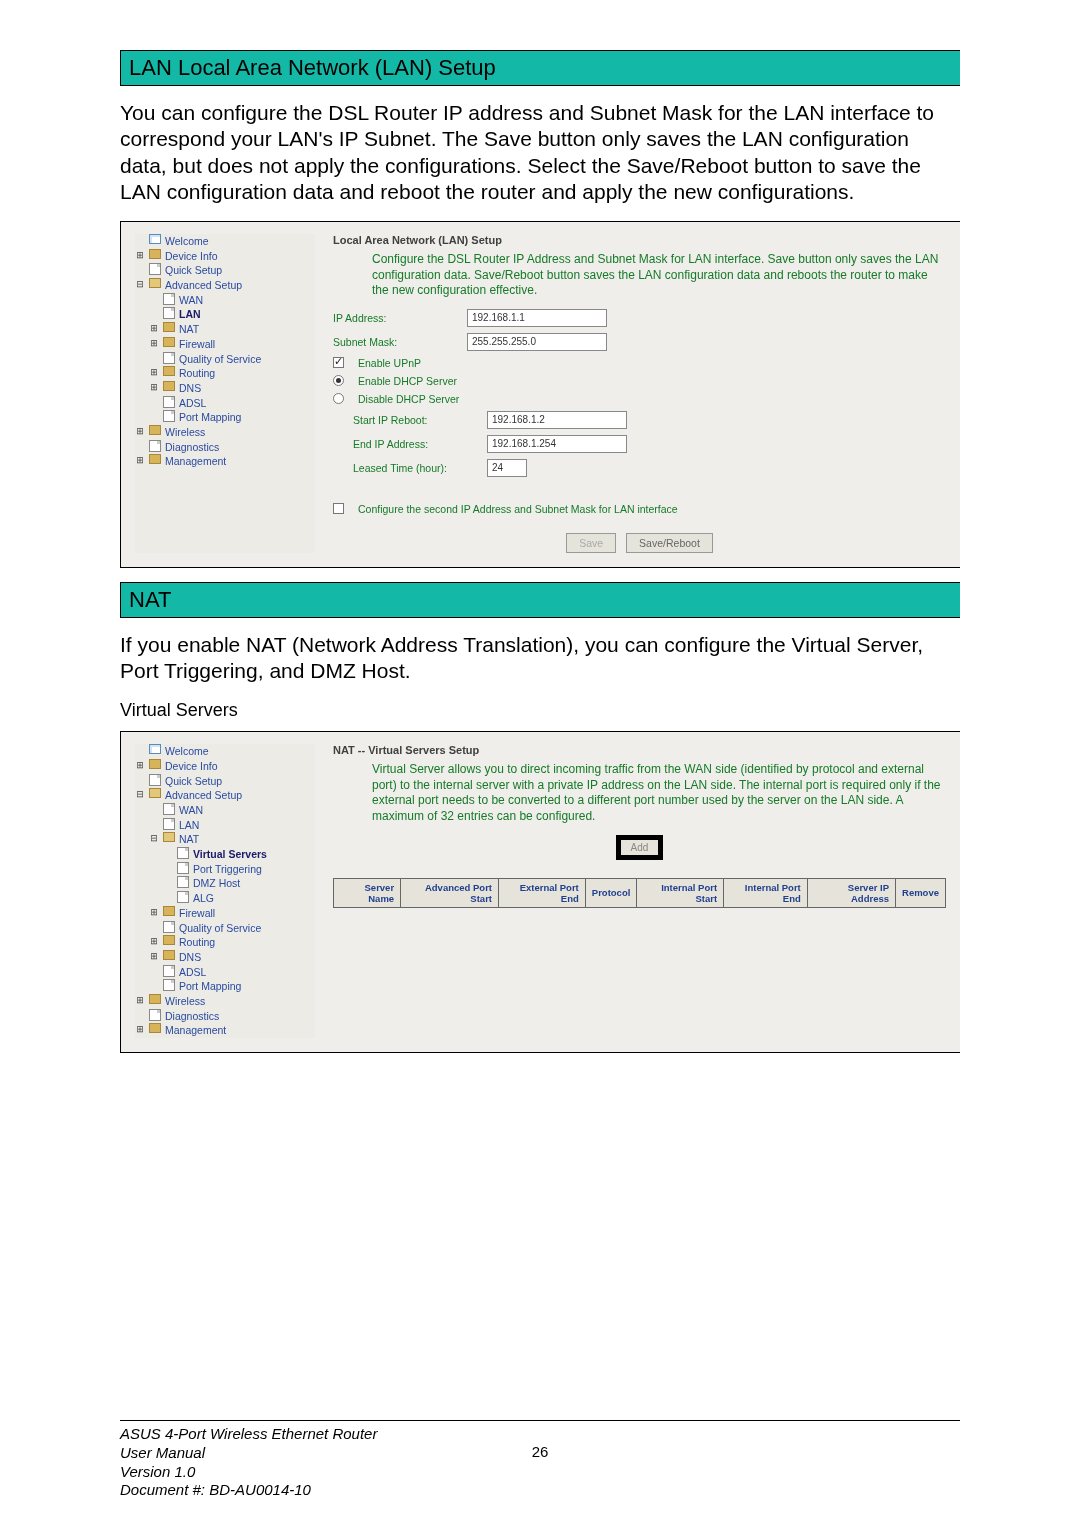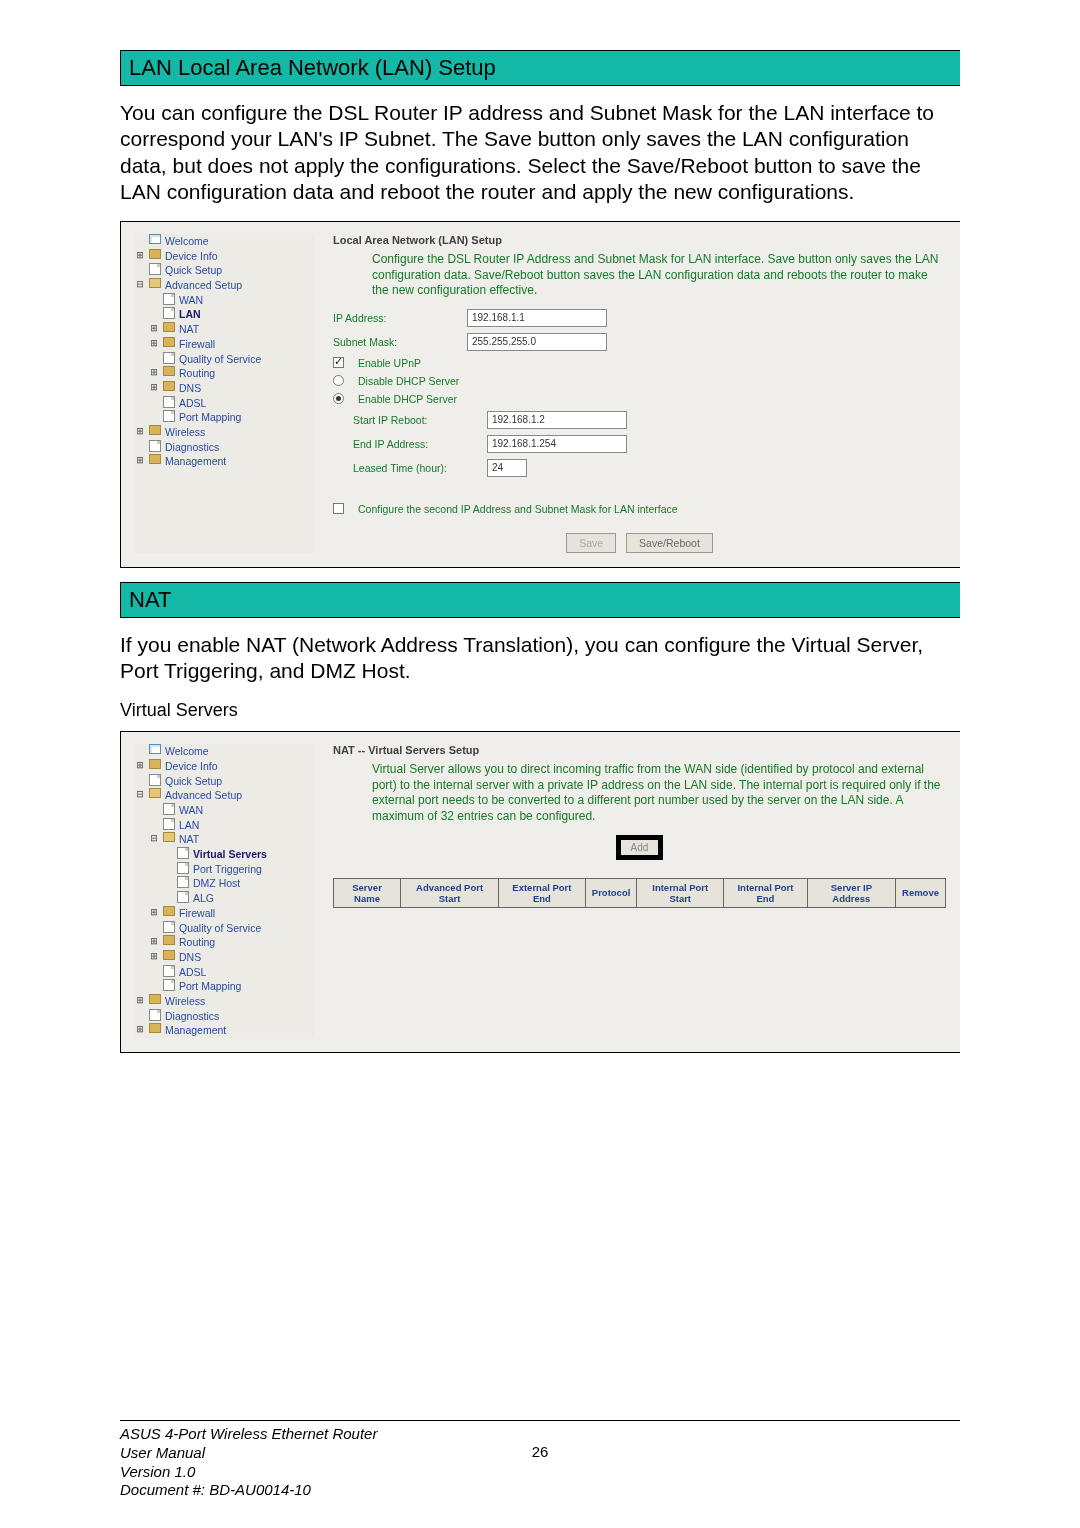--- a/index.html
+++ b/index.html
@@ -76,21 +76,21 @@
   .chk, .rad { width:11px; height:11px; display:inline-block; }
   .chk { background:#fff; border:1px solid #777; position:relative; }
   .chk.on::after { content:"✓"; position:absolute; top:-3px; left:0; font-size:11px; color:#222; }
   .rad { border:1px solid #777; border-radius:50%; background:#fff; position:relative; }
   .rad.on::after { content:""; position:absolute; left:2px; top:2px; width:5px; height:5px; background:#333; border-radius:50%; }
   .btnrow { display:flex; justify-content:center; gap:10px; margin-top:18px; }
   .btn { background:#e6e3db; border:1px solid #999; color:#666; padding:3px 12px; font-size:10.5px; }
   .btn.dis { color:#aaa; }
   .sub-sect { padding-left: 20px; }
   .tbl { border-collapse: collapse; width: 100%; font-size: 9.5px; }
-  .tbl th { border:1px solid #666; background:#e6e3da; color:#1f3f8f; font-weight:bold; padding:3px 6px; text-align:center; }
+  .tbl th { border:1px solid #666; background:#e6e3da; color:#1f3f8f; font-weight:bold; padding:3px 6px; text-align:right; }
   .addbtn { display:block; margin: 0 auto 18px auto; background:#e6e3db; border:5px solid #000000; color:#888; padding:2px 10px; font-size:10px; }
   .footer {
     position: absolute;
     left: 120px; right: 120px; bottom: 28px;
     font-size: 15px;
     font-style: italic;
     border-top: 1px solid #000;
     padding-top: 4px;
     line-height: 1.25;
   }
@@ -198,26 +198,26 @@
       <span class="flabel">Subnet Mask:</span>
       <input class="finput" value="255.255.255.0" style="">
     </div>
 
     <div class="frow">
       <span class="chk on"></span>
       <span class="flabel" style="width:auto">Enable UPnP</span>
     </div>
 
     <div class="frow">
+      <span class="rad on"></span>
+      <span class="flabel" style="width:auto">Enable DHCP Server</span>
+    </div>
+    <div class="frow">
       <span class="rad"></span>
       <span class="flabel" style="width:auto">Disable DHCP Server</span>
-    </div>
-    <div class="frow">
-      <span class="rad on"></span>
-      <span class="flabel" style="width:auto">Enable DHCP Server</span>
     </div>
 
     <div class="sub-sect">
       <div class="frow">
         <span class="flabel">Start IP Reboot:</span>
         <input class="finput" value="192.168.1.2" style="">
       </div>
       <div class="frow">
         <span class="flabel">End IP Address:</span>
         <input class="finput" value="192.168.1.254" style="">

